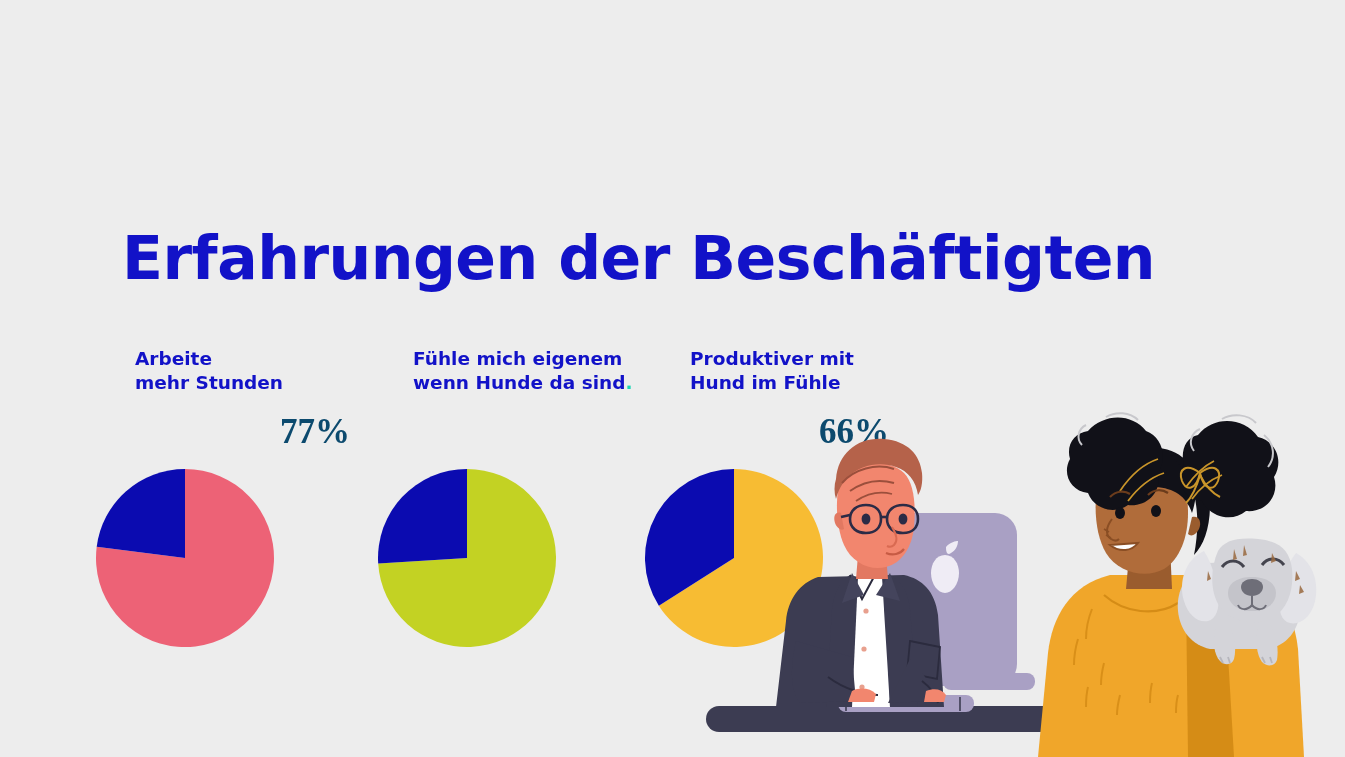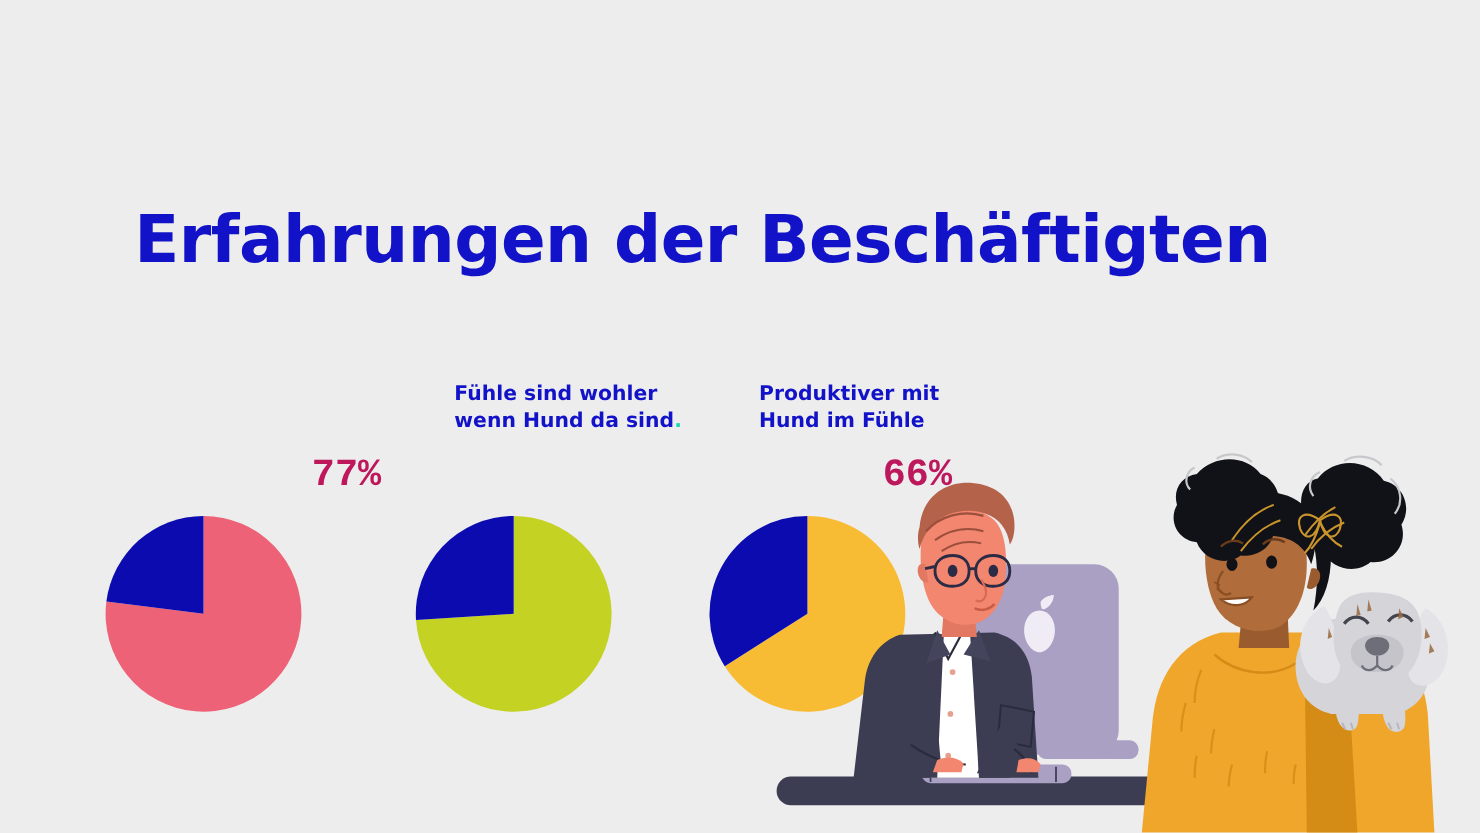--- a/index.html
+++ b/index.html
@@ -29,21 +29,21 @@
     top: 36px;
     width: 1090px;
     color: #1212c8;
     font-family: "DejaVu Sans", sans-serif;
     font-weight: 700;
     font-size: 60px;
     line-height: 73px;
     letter-spacing: -0.5px;
     white-space: pre;
   }
-  #title .tline { display: block; }
+  #title .tline { display: block; margin-top: 40px; }
 
   
   #stats {
     position: absolute;
     left: 0;
     top: 340px;
     width: 860px;
     height: 330px;
   }
   .stat {
@@ -69,29 +69,29 @@
     white-space: pre-line;
   }
   .stat-label .dot { color: #1ed6b4; }
 
   .stat-value {
     position: absolute;
     left: 0;
     top: 72px;
     width: 200px;
     text-align: center;
-    color: #be185d;
-    font-family: Liberation Mono, monospace;
+    color: #0c4a6e;
+    font-family: Liberation Serif, serif;
     font-weight: 700;
     font-size: 35px;
     line-height: 40px;
   }
   .stat-0 .stat-value { left: 100px; }
   .stat-1 .stat-value { left: 84px; }
-  .stat-2 .stat-value { left: 64px; }
+  .stat-2 .stat-value { left: 84px; }
 
   .pie-wrap {
     position: absolute;
     top: 128px;
     width: 180px;
     height: 180px;
   }
   .stat-0 .pie-wrap { left: -20px; }
   .stat-1 .pie-wrap { left: -16px; }
   .stat-2 .pie-wrap { left: -26px; }
@@ -112,32 +112,33 @@
 
 <div id="stage">
 
   <div id="title">
     <span class="tline">Erfahrungen der Beschäftigten</span>
   </div>
 
   <div id="stats">
 
     <div class="stat stat-0">
+      <div class="stat-label"><span>Arbeite</span><br><span>mehr Stunden</span></div>
       <div class="stat-value">77%</div>
       <div class="pie-wrap">
         <svg viewBox="0 0 180 180" width="180" height="180" aria-hidden="true">
           <circle cx="90" cy="90" r="89" fill="#ededed"></circle>
           <path id="pie0-main" d="M 90 90 L 90.00 1.00 A 89 89 0 1 1 1.70 78.85 Z" fill="#ed6276"></path>
           <path id="pie0-rest" d="M 90 90 L 1.70 78.85 A 89 89 0 0 1 90.00 1.00 Z" fill="#0b0bb0"></path>
         </svg>
       </div>
     </div>
 
     <div class="stat stat-1">
-      <div class="stat-label"><span>Fühle sind wohler</span><br><span>wenn Hund da sind</span><span class="dot">.</span></div>
+      <div class="stat-label"><span>Fühle mich eigenem</span><br><span>wenn Hunde da sind</span><span class="dot">.</span></div>
       <div class="pie-wrap">
         <svg viewBox="0 0 180 180" width="180" height="180" aria-hidden="true">
           <circle cx="90" cy="90" r="89" fill="#ededed"></circle>
           <path id="pie1-main" d="M 90 90 L 90.00 1.00 A 89 89 0 1 1 1.18 95.59 Z" fill="#c3d223"></path>
           <path id="pie1-rest" d="M 90 90 L 1.18 95.59 A 89 89 0 0 1 90.00 1.00 Z" fill="#0b0bb0"></path>
         </svg>
       </div>
     </div>
 
     <div class="stat stat-2">

